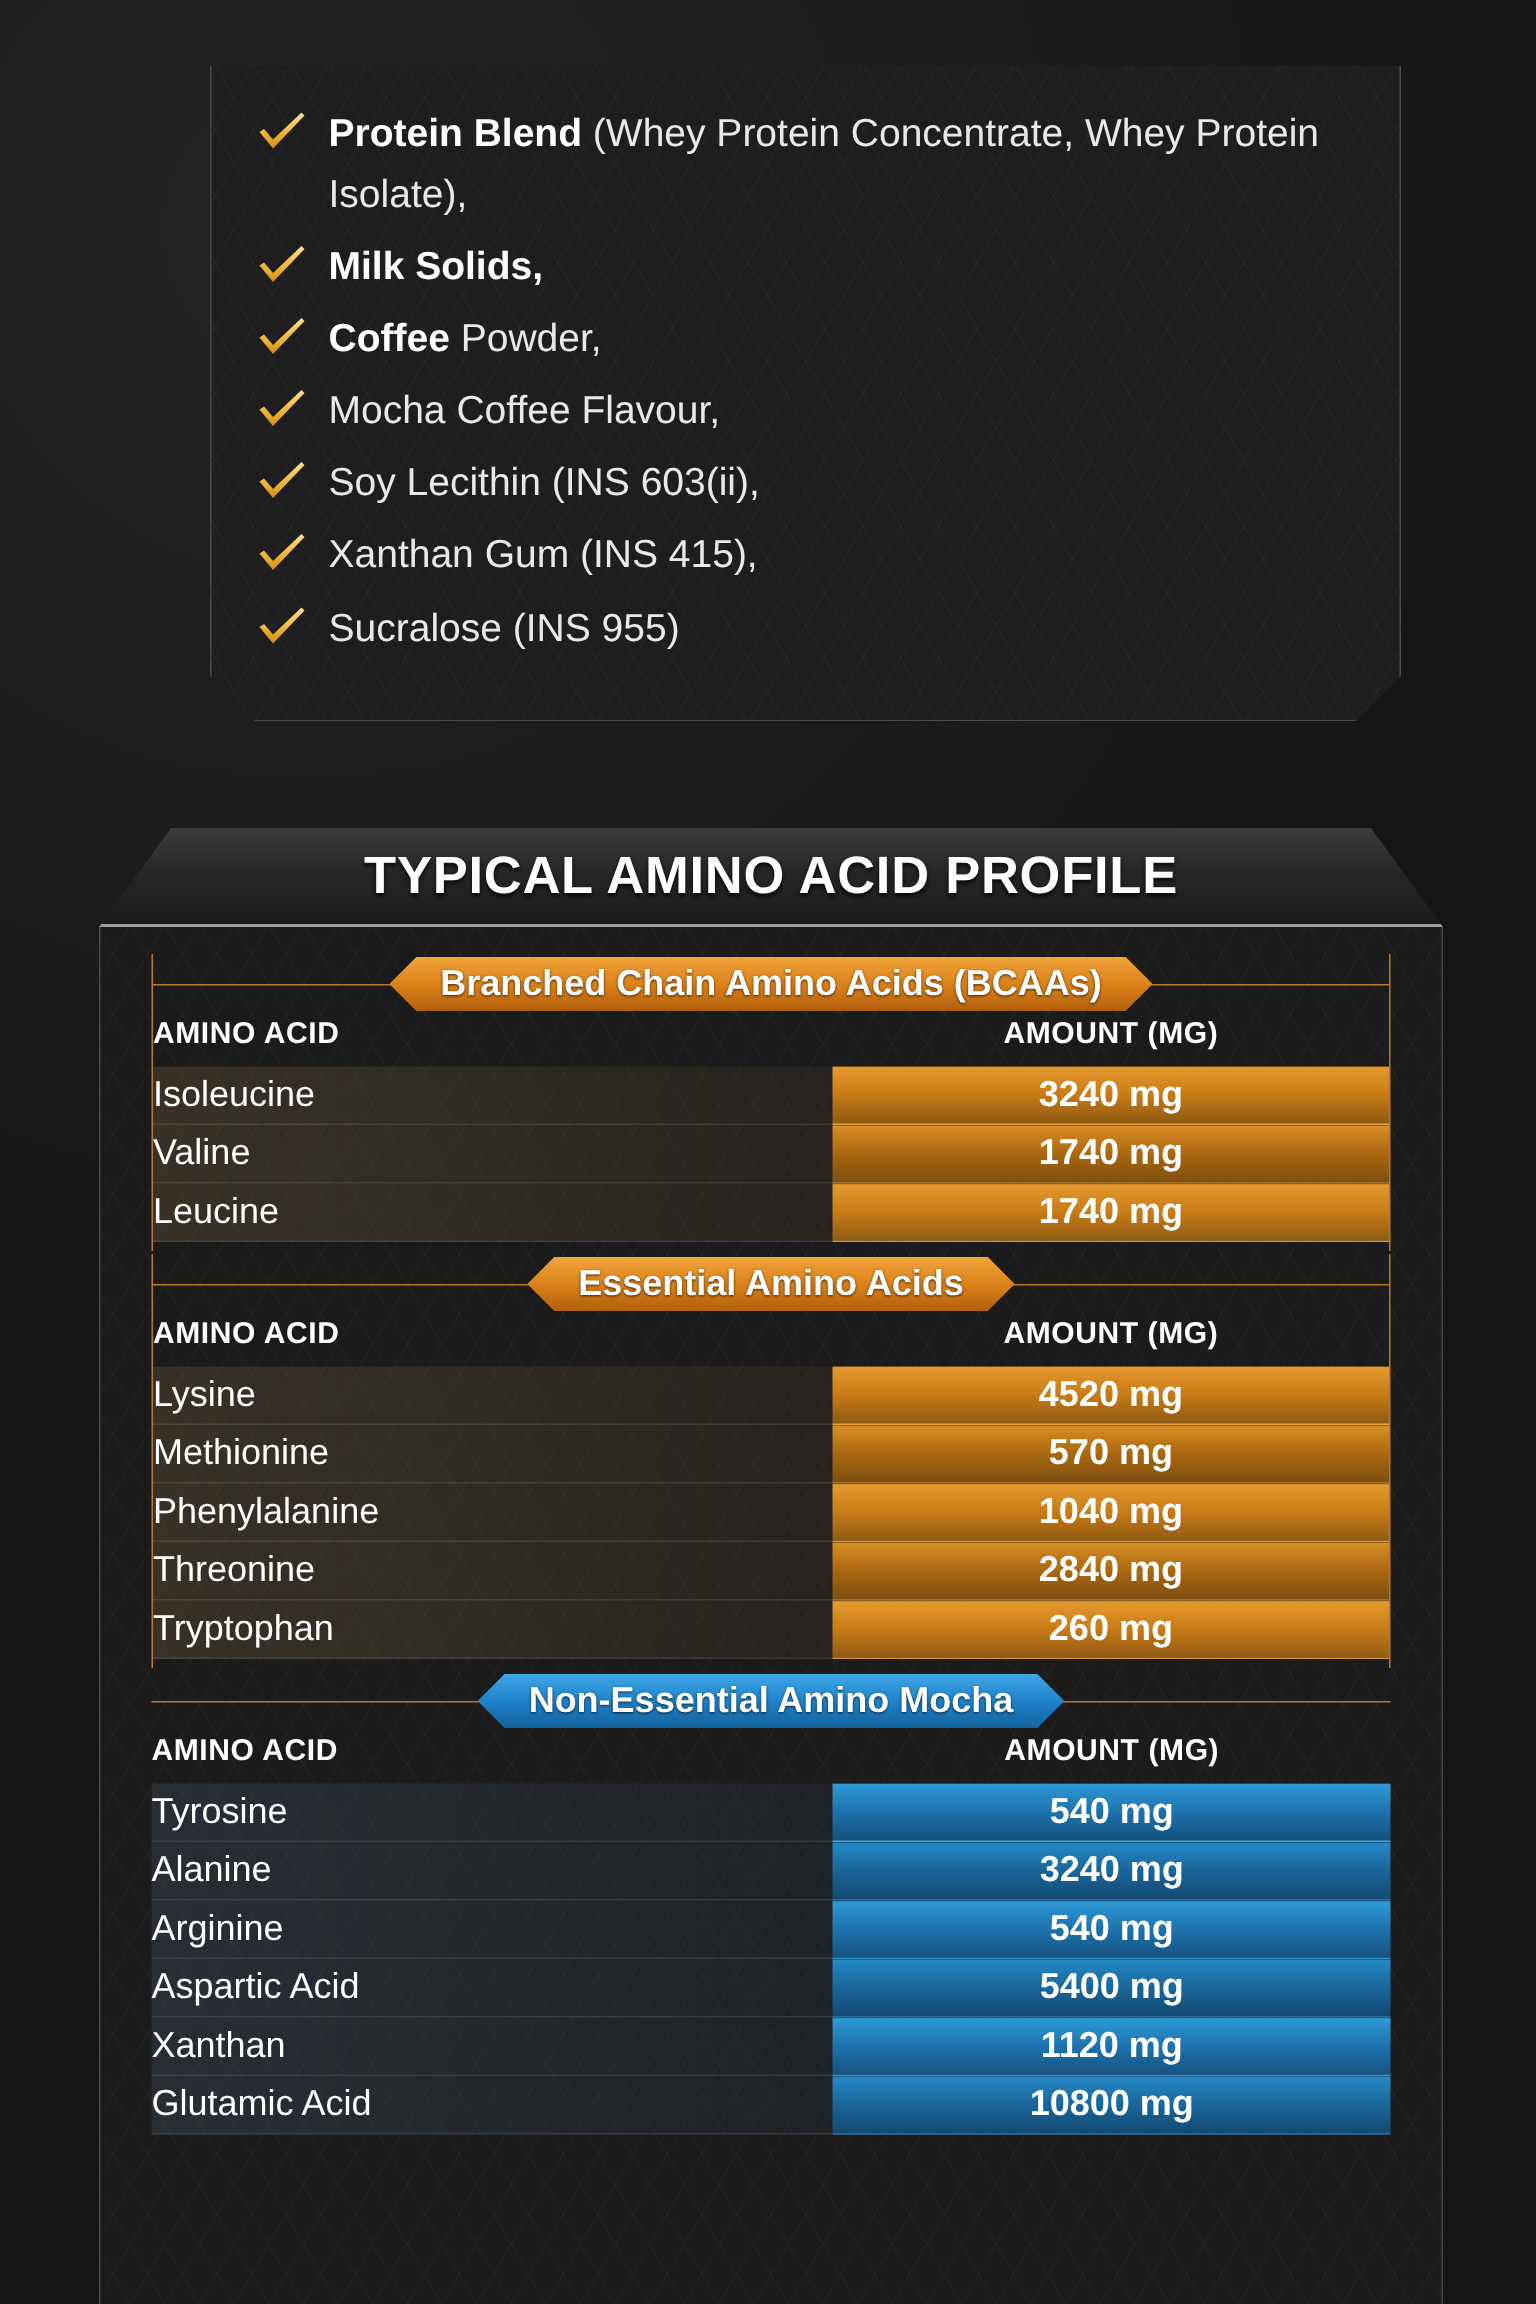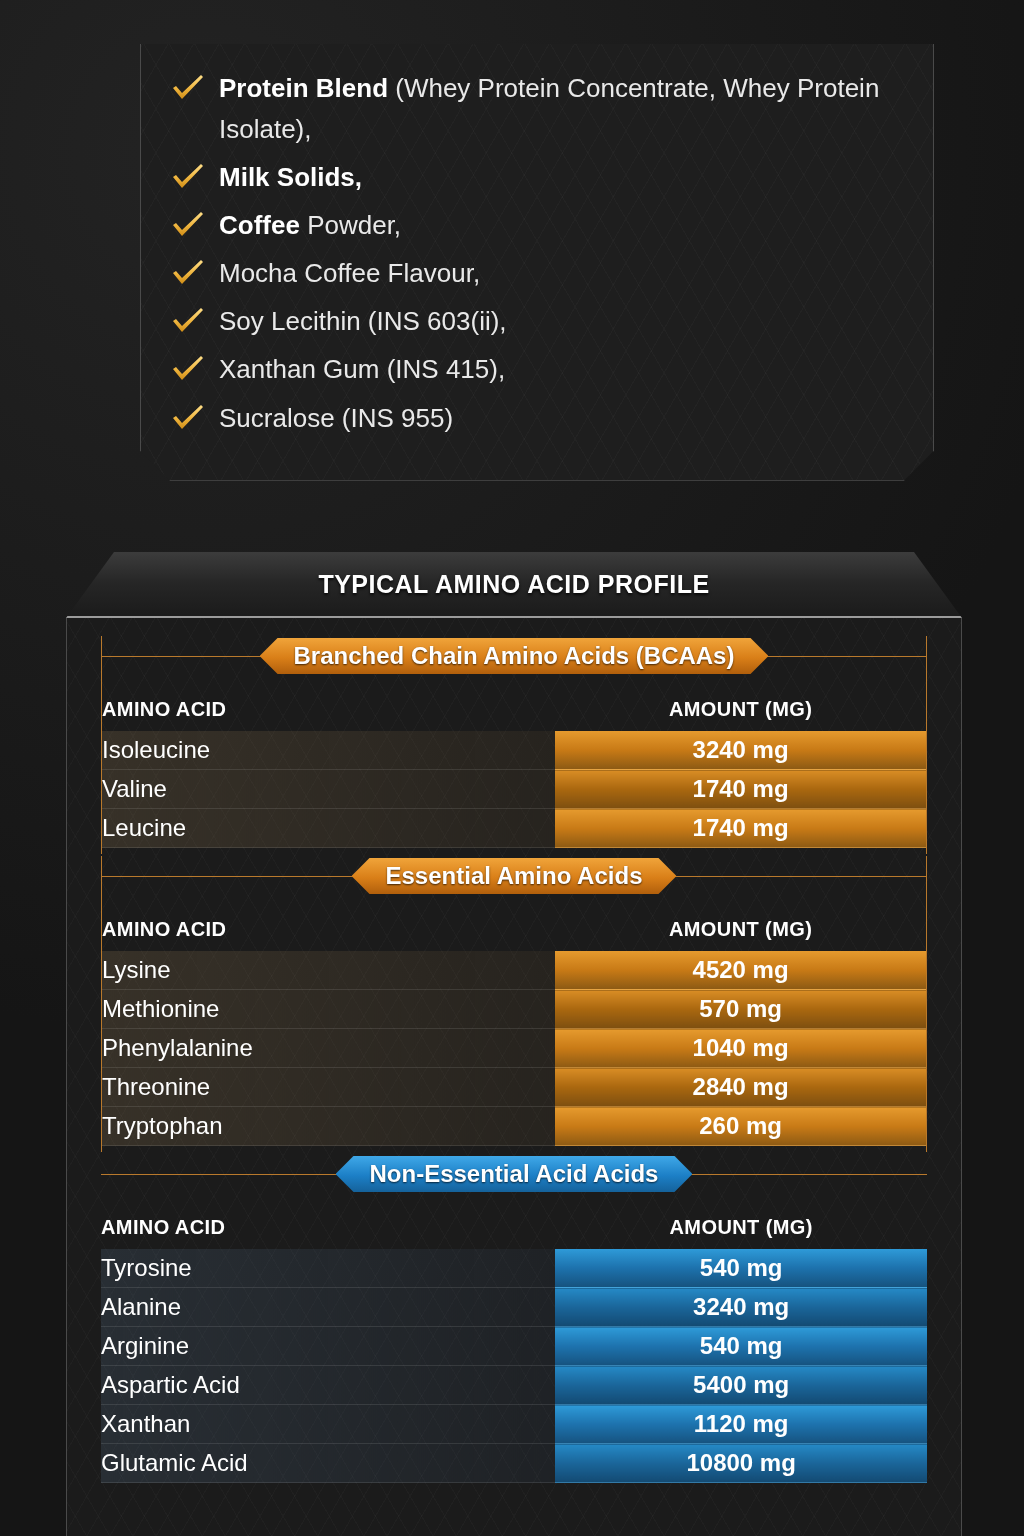--- a/index.html
+++ b/index.html
@@ -96,21 +96,21 @@
     position: relative;
     height: 66px;
     background: linear-gradient(180deg, #3c3c3c 0%, #262626 48%, #1b1b1b 100%);
     clip-path: polygon(48px 0, calc(100% - 48px) 0, 100% 100%, 0 100%);
     border-bottom: 2px solid #9b9b9b;
     display: flex;
     align-items: center;
     justify-content: center;
   }
   .amino-header-title {
-    font-size: 25px;
+    font-size: 35px;
     font-weight: bold;
     color: #ffffff;
     letter-spacing: 0.5px;
     text-shadow: 0 2px 3px rgba(0,0,0,0.8);
   }
   .amino-body {
     background-color: #1b1b1b;
     background-image:
       repeating-linear-gradient(60deg, rgba(255,255,255,0.022) 0 1px, transparent 1px 20px),
       repeating-linear-gradient(-60deg, rgba(255,255,255,0.022) 0 1px, transparent 1px 20px);
@@ -145,21 +145,21 @@
     font-weight: bold;
     color: #ffffff;
     text-shadow: 0 1px 2px rgba(0,0,0,0.7);
     clip-path: polygon(18px 0, calc(100% - 18px) 0, 100% 50%, calc(100% - 18px) 100%, 18px 100%, 0 50%);
   }
   .banner-orange { background: linear-gradient(180deg, #f0a43a 0%, #d97f18 55%, #b15f0c 100%); }
   .banner-blue   { background: linear-gradient(180deg, #3fa8e8 0%, #1c7fc6 55%, #15629b 100%); }
 
   .group-frame-orange { border: 1px solid #b9792c; border-top: none; border-bottom: none; }
 
-  table.amino { width: 100%; border-collapse: collapse; margin-top: 20px; }
+  table.amino { width: 100%; border-collapse: collapse; }
   table.amino th {
     font-size: 20px;
     font-weight: bold;
     color: #ffffff;
     letter-spacing: 0.4px;
     padding: 2px 0 10px 0;
   }
   th.col-name { text-align: left; padding-left: 22px; width: 55%; }
   th.col-amt  { text-align: center; width: 45%; }
   table.amino td {
@@ -342,21 +342,21 @@
             </tr>
             <tr>
               <td class="name">Tryptophan</td>
               <td class="amt">260 mg</td>
             </tr>
           </tbody>
         </table>
       </div>
       <div class="group">
         <div class="group-rule">
-          <span class="group-banner banner-blue">Non-Essential Acid Acids</span>
+          <span class="group-banner banner-blue">Non-Essential Amino Mocha</span>
         </div>
         <table class="amino">
           <thead>
             <tr>
               <th class="col-name">AMINO ACID</th>
               <th class="col-amt">AMOUNT (MG)</th>
             </tr>
           </thead>
           <tbody class="rows-blue">
             <tr>

